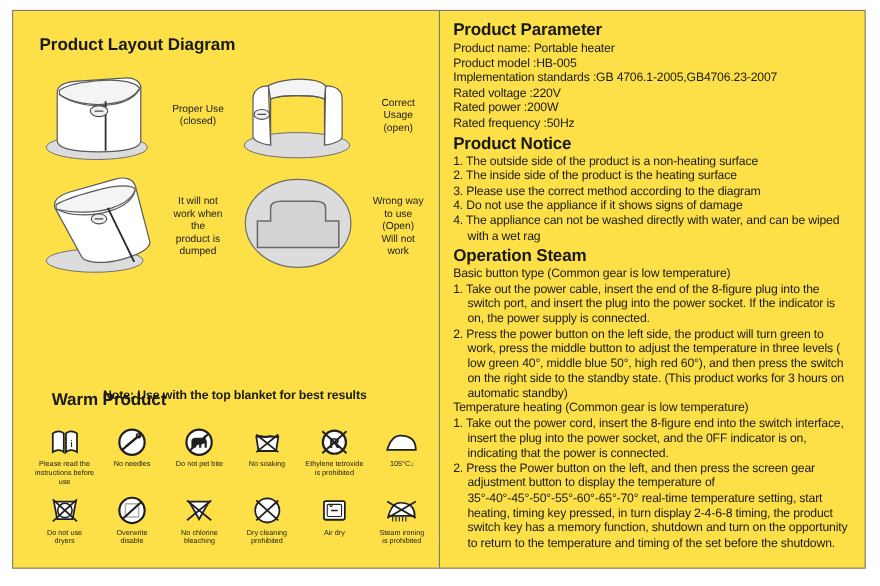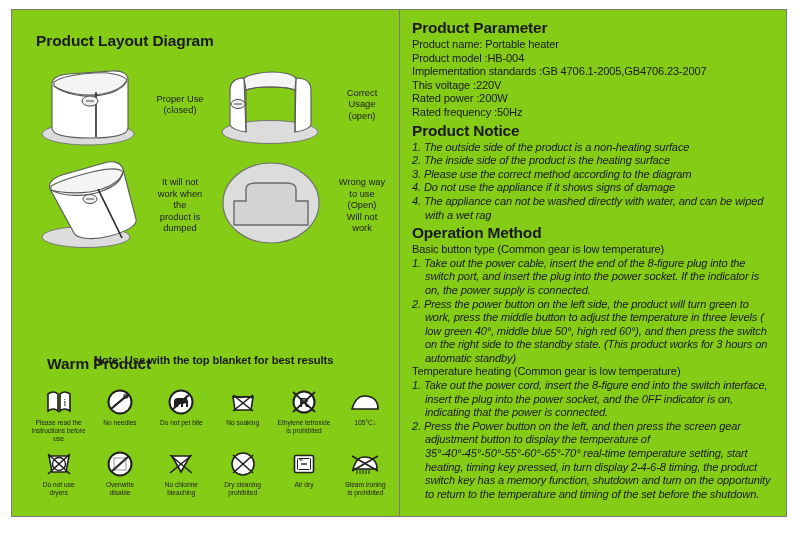--- a/index.html
+++ b/index.html
@@ -18,21 +18,21 @@
 
   .page {
     position: absolute;
     left: 11px;
     top: 9px;
     width: 776px;
     height: 508px;
     border: 1px solid #7a7a7a;
     box-sizing: border-box;
     display: flex;
-    background: #84cc16;
+    background: #fde047;
   }
 
   .panel-left {
     width: 388px;
     box-sizing: border-box;
     border-right: 1px solid #7a7a7a;
     position: relative;
     padding: 0;
   }
   .panel-right {
@@ -145,21 +145,20 @@
     margin: 0;
     letter-spacing: -0.15px;
   }
   .r-item {
     font-size: 11.1px;
     line-height: 13.6px;
     margin: 0;
     padding-left: 13px;
     text-indent: -13px;
     letter-spacing: -0.15px;
-    font-style: italic;
   }
   .storage {
     position: absolute;
     left: 200px;
     top: 117px;
     font-size: 10.6px;
     line-height: 14.5px;
     font-weight: bold;
     letter-spacing: -0.15px;
   }
@@ -392,35 +391,35 @@
 is prohibited</div>
       </div>
 
     </div>
   </div>
 
   <div class="panel-right">
 
     <h1 class="r-h1">Product Parameter</h1>
     <p class="r-line">Product name: Portable heater</p>
-    <p class="r-line">Product model :HB-004</p>
+    <p class="r-line">Product model :HB-005</p>
     <p class="r-line">Implementation standards :GB 4706.1-2005,GB4706.23-2007</p>
-    <p class="r-line">This voltage :220V</p>
+    <p class="r-line">Rated voltage :220V</p>
     <p class="r-line">Rated power :200W</p>
     <p class="r-line">Rated frequency :50Hz</p>
 
 
     <h1 class="r-h1 sec-gap">Product Notice</h1>
     <p class="r-item">1. The outside side of the product is a non-heating surface</p>
     <p class="r-item">2. The inside side of the product is the heating surface</p>
     <p class="r-item">3. Please use the correct method according to the diagram</p>
     <p class="r-item">4. Do not use the appliance if it shows signs of damage</p>
     <p class="r-item">4. The appliance can not be washed directly with water, and can be wiped with a wet rag</p>
 
-    <h1 class="r-h1 sec-gap">Operation Method</h1>
+    <h1 class="r-h1 sec-gap">Operation Steam</h1>
     <p class="r-line">Basic button type (Common gear is low temperature)</p>
     <p class="r-item">1. Take out the power cable, insert the end of the 8-figure plug into the switch port, and insert the plug into the power socket. If the indicator is on, the power supply is connected.</p>
     <p class="r-item">2. Press the power button on the left side, the product will turn green to work, press the middle button to adjust the temperature in three levels ( low green 40°, middle blue 50°, high red 60°), and then press the switch on the right side to the standby state. (This product works for 3 hours on automatic standby)</p>
     <p class="r-line">Temperature heating (Common gear is low temperature)</p>
     <p class="r-item">1. Take out the power cord, insert the 8-figure end into the switch interface, insert the plug into the power socket, and the 0FF indicator is on, indicating that the power is connected.</p>
     <p class="r-item">2. Press the Power button on the left, and then press the screen gear adjustment button to display the temperature of 35°-40°-45°-50°-55°-60°-65°-70° real-time temperature setting, start heating, timing key pressed, in turn display 2-4-6-8 timing, the product switch key has a memory function, shutdown and turn on the opportunity to return to the temperature and timing of the set before the shutdown.</p>
 
   </div>
 </div>
 

